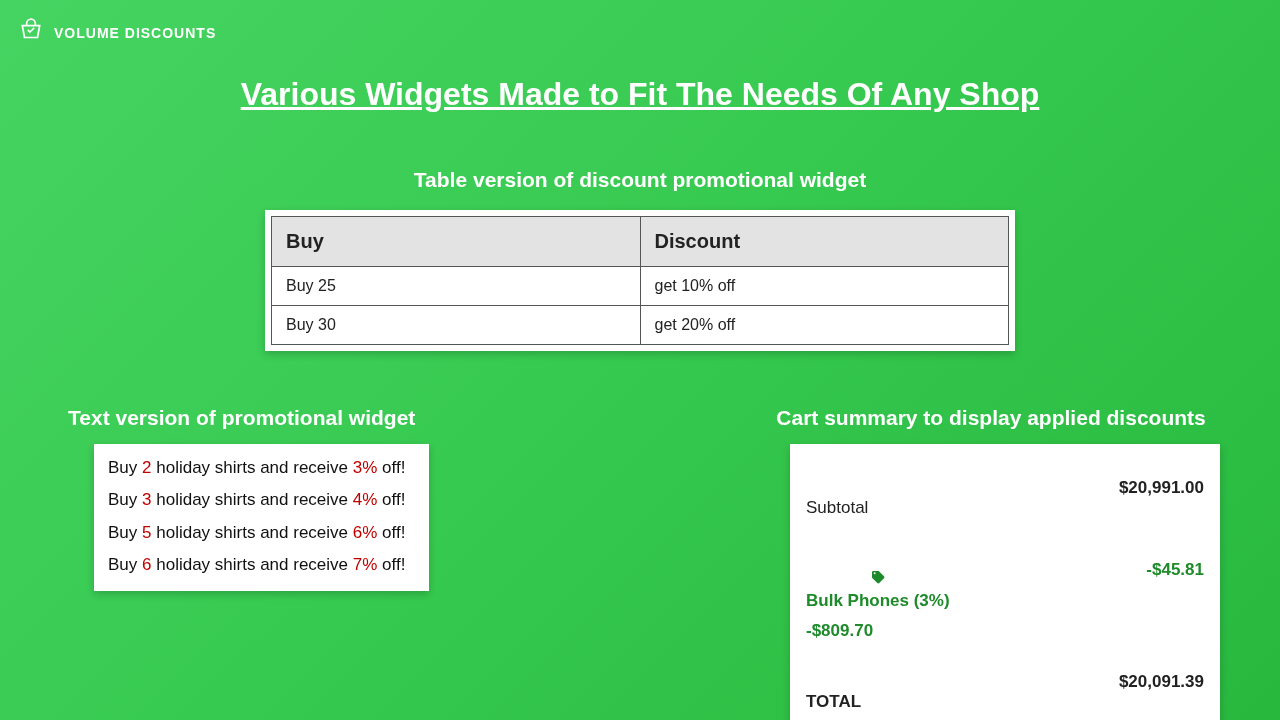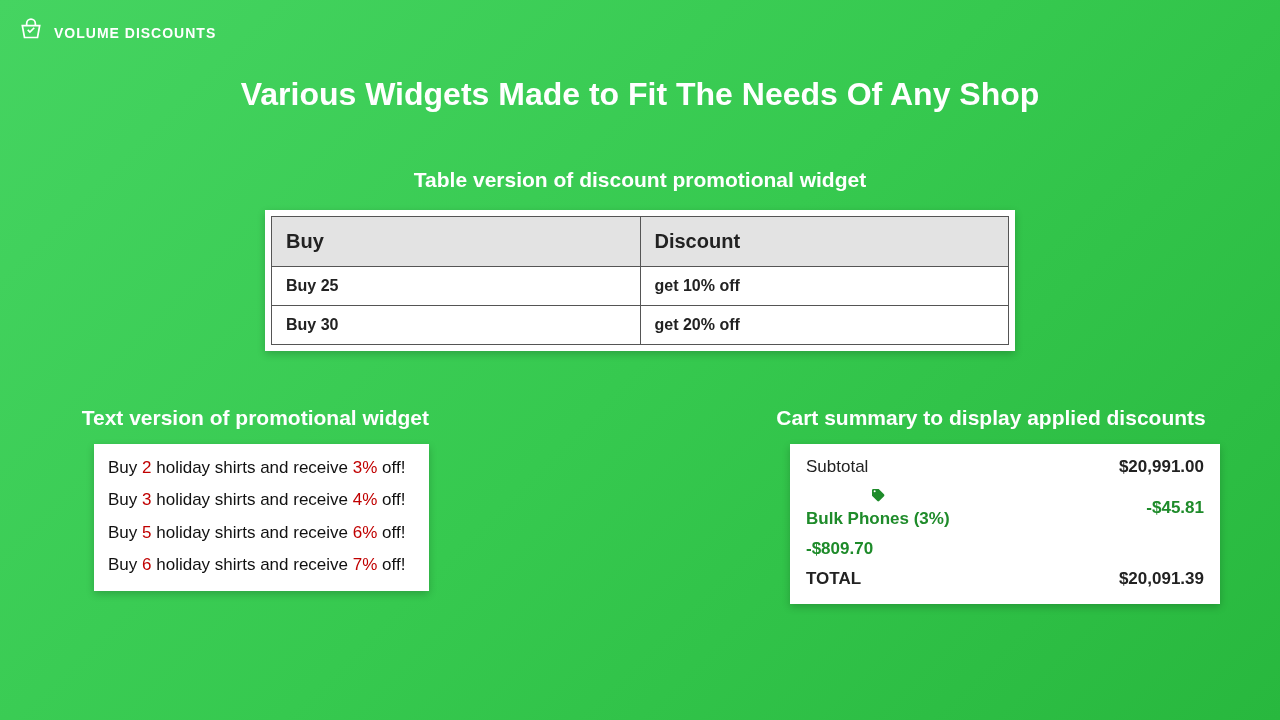--- a/index.html
+++ b/index.html
@@ -19,20 +19,21 @@
 .logo-text {
   font-size: 14px;
   font-weight: 700;
   letter-spacing: 1px;
 }
 .main-title {
   text-align: center;
   font-size: 32px;
   font-weight: 700;
   margin-top: 28px;
+  text-decoration: underline;
 }
 .section-title {
   text-align: center;
   font-size: 21px;
   font-weight: 700;
 }
 .table-section { margin-top: 55px; }
 .table-wrap {
   width: 750px;
   margin: 18px auto 0 auto;
@@ -52,30 +53,29 @@
 .disc-table th {
   background: #e3e3e3;
   font-size: 20px;
   font-weight: 700;
   padding: 13px 14px;
 }
 .disc-table td {
   background: #fff;
   font-size: 16px;
   padding: 10px 14px;
-  font-weight: bold;
 }
 .lower {
   display: flex;
   justify-content: space-between;
   margin-top: 55px;
   padding: 0 60px 0 60px;
 }
 .lower-left, .lower-right { }
-.lower-left .section-title { text-align: right; padding-left: 8px; }
+.lower-left .section-title { text-align: left; padding-left: 8px; }
 .lower-right .section-title { text-align: center; padding-left: 8px; }
 .text-widget {
   background: #fff;
   color: #111;
   margin-top: 14px;
   margin-left: 34px;
   padding: 8px 14px 10px 14px;
   width: 335px;
   box-shadow: 0 3px 8px rgba(0,0,0,0.2);
 }
@@ -94,21 +94,21 @@
   padding: 8px 16px 10px 16px;
   box-shadow: 0 3px 8px rgba(0,0,0,0.2);
   font-size: 17px;
 }
 .cart-row {
   display: flex;
   justify-content: space-between;
   align-items: center;
   padding: 5px 0;
 }
-.cart-row .label { display: flex; align-items: center; gap: 6px; }
+.cart-row .label { display: flex; align-items: center; gap: 6px; margin-top: 41px; }
 .cart-row .amount { font-weight: 700; }
 .discount .label, .discount .amount { color: #1e8b2a; font-weight: 600; flex-direction: column; }
 .total .label, .total .amount { font-weight: 800; }
 .tag-icon {
   width: 16px; height: 16px;
   display: inline-block;
 }
 </style>
 </head>
 <body>

